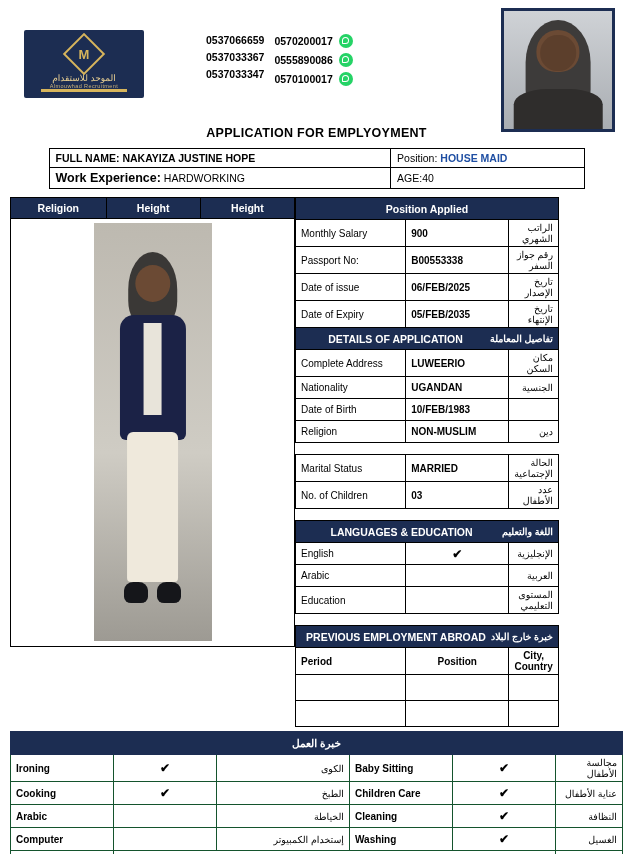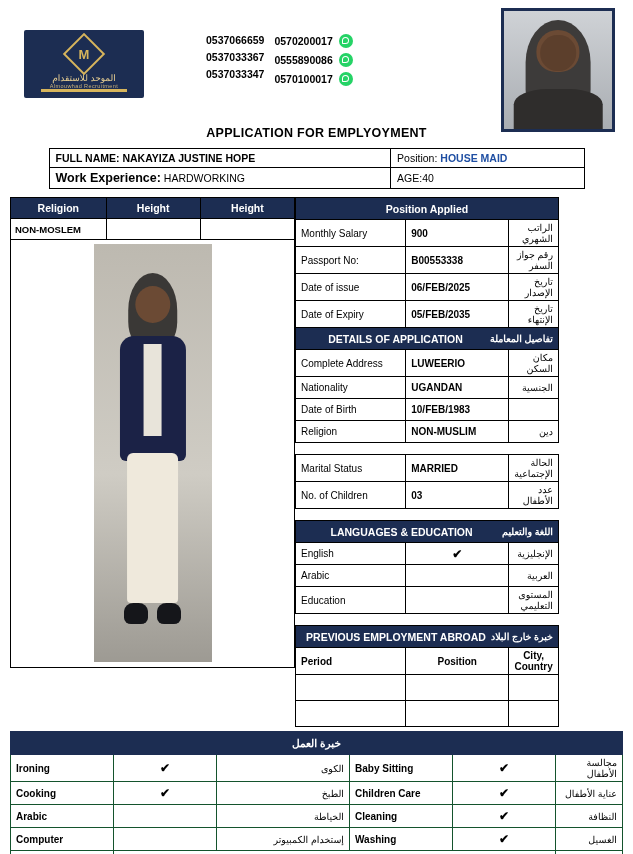--- a/index.html
+++ b/index.html
@@ -433,25 +433,20 @@
   <div class="main">
 
     <div class="left-col">
       <table class="rhw-table">
         <tbody>
             <tr class="hdr-row">
           <td style="width:95px;">Religion</td>
           <td style="width:95px;">Height</td>
           <td style="width:95px;">Height</td>
         </tr>
-        <tr>
-          <td class="nonmoslem">NON-MOSLEM</td>
-          <td></td>
-          <td></td>
-        </tr>
       </tbody>
         </table>
 
       <div class="photo-main-wrap">
         <div class="photo-main">
           <div class="fullbody">
             <div class="fb-hijab"></div>
             <div class="fb-head"></div>
             <div class="fb-torso"></div>
             <div class="fb-shirt"></div>

